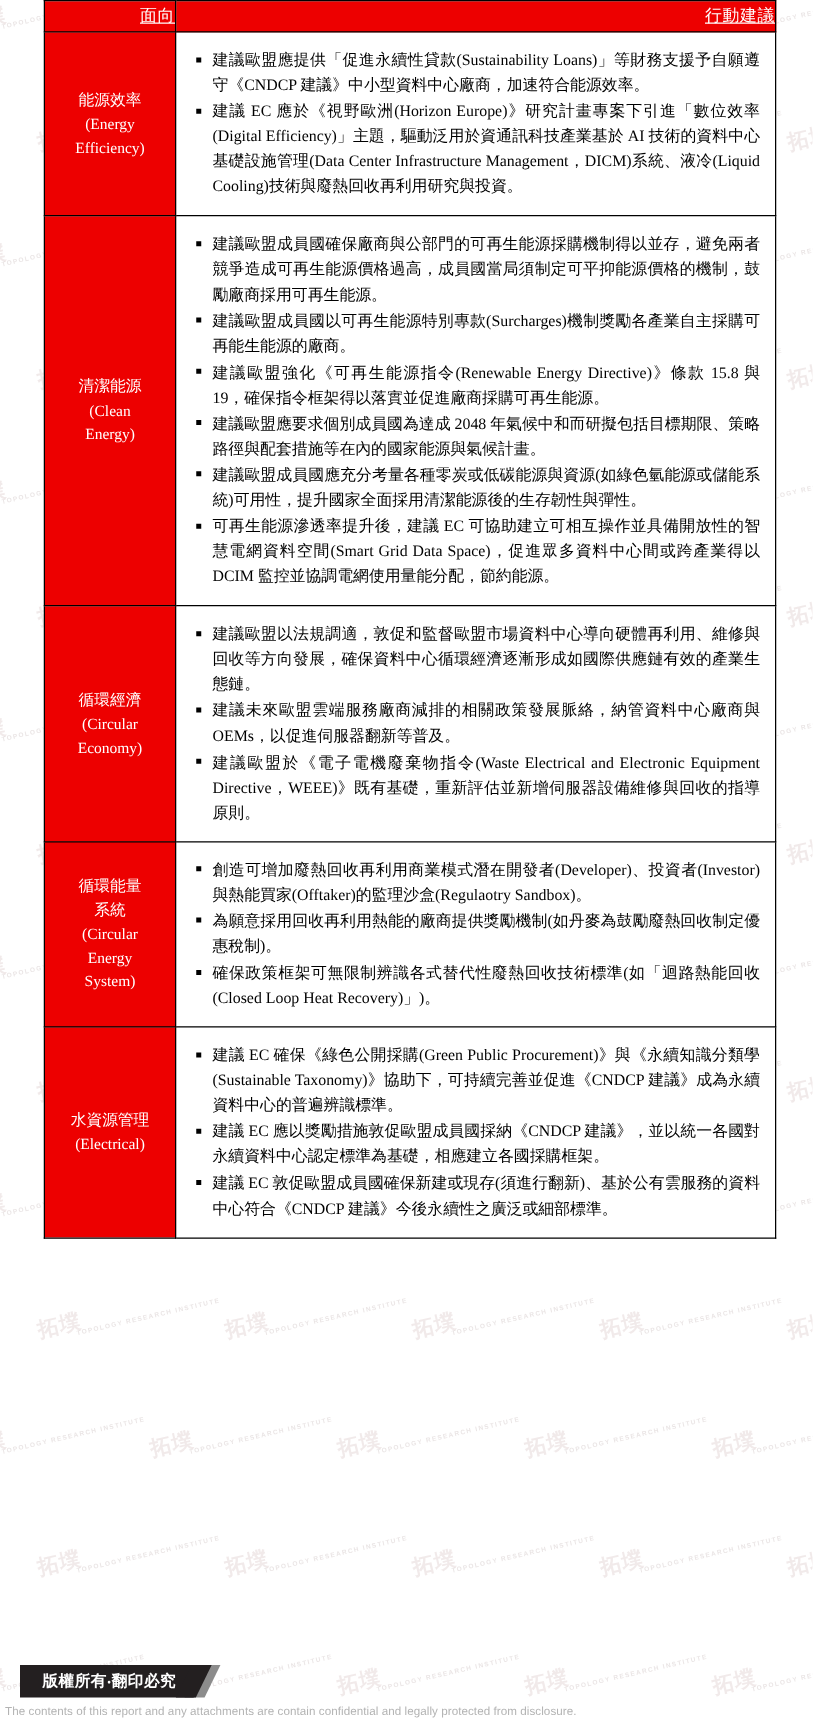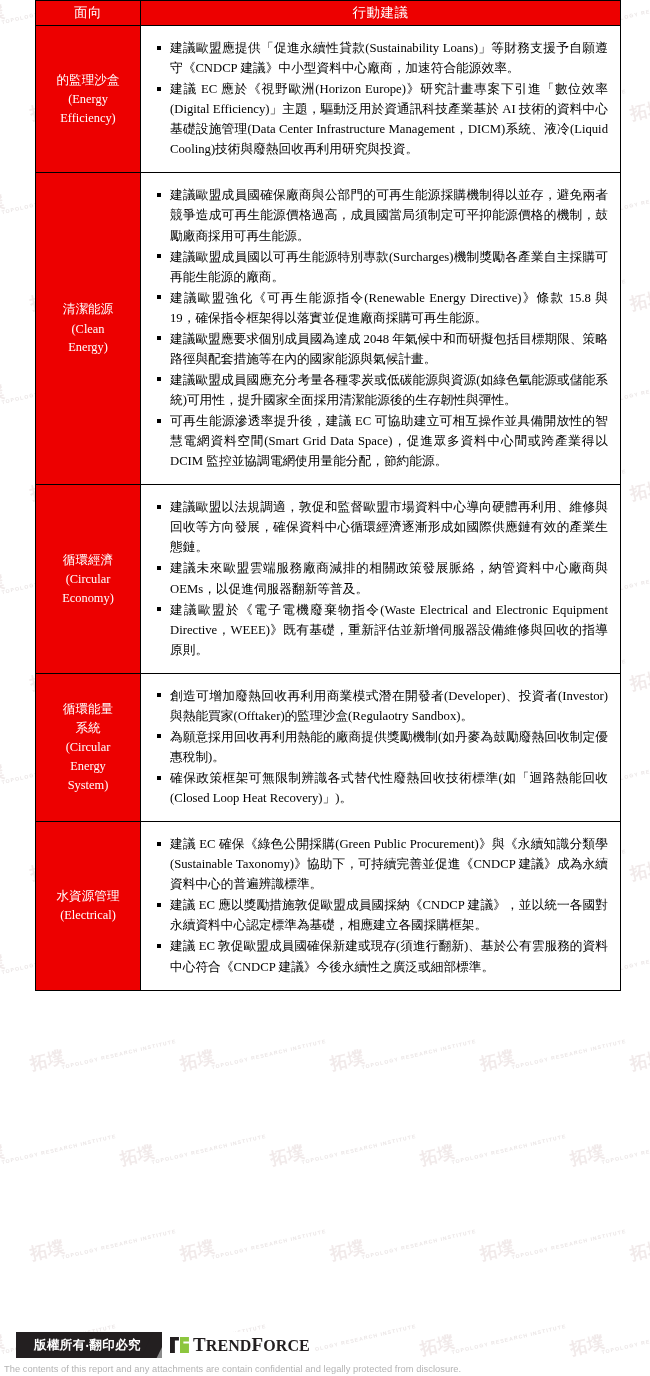--- a/index.html
+++ b/index.html
@@ -73,27 +73,28 @@
     border: 1px solid #000000;
     vertical-align: middle;
     padding: 0;
   }
   col.c-aspect { width: 105px; }
   col.c-actions { width: 480px; }
 
   th.hdr {
     background: #ED0000;
     color: #ffffff;
-    text-align: center;
+    text-align: right;
     font-size: 13.5px;
     font-weight: normal;
     height: 24px;
     line-height: 24px;
     font-family: "Liberation Sans", sans-serif;
     letter-spacing: 0.5px;
+    text-decoration: underline;
   }
 
   td.aspect {
     background: #ED0000;
     color: #ffffff;
     text-align: center;
     font-size: 12.4px;
     line-height: 1.52;
     padding: 2px 3px;
     font-family: "Liberation Serif", "DejaVu Serif", serif;
@@ -397,21 +398,21 @@
       </colgroup>
       <thead>
         <tr>
           <th class="hdr">面向</th>
           <th class="hdr">行動建議</th>
         </tr>
       </thead>
       <tbody id="tbody">
           <tr>
             <td class="aspect">
-              <span class="zh">的監理沙盒</span>
+              <span class="zh">能源效率</span>
               <span class="en">(Energy</span>
               <span class="en">Efficiency)</span>
             </td>
             <td class="actions">
               <ul class="bullets">
                 <li>建議歐盟應提供「促進永續性貸款(Sustainability Loans)」等財務支援予自願遵守《CNDCP 建議》中小型資料中心廠商，加速符合能源效率。</li>
                 <li>建議 EC 應於《視野歐洲(Horizon Europe)》研究計畫專案下引進「數位效率(Digital Efficiency)」主題，驅動泛用於資通訊科技產業基於 AI 技術的資料中心基礎設施管理(Data Center Infrastructure Management，DICM)系統、液冷(Liquid Cooling)技術與廢熱回收再利用研究與投資。</li>
               </ul>
             </td>
           </tr>
@@ -478,26 +479,17 @@
         </tbody>
     </table>
   </div>
 
   <div class="footer">
     <div class="footer-copyright">
       <span>版權所有‧翻印必究</span>
     </div>
     <div class="skew-a"></div>
     <div class="skew-b"></div>
-    <div class="footer-logo">
-      <span class="tf-mark">
-        <span class="blk"></span>
-        <span class="grn"></span>
-      </span>
-      <span class="tf-name">
-        <span class="cap">T</span><span>REND</span><span class="cap">F</span><span>ORCE</span>
-      </span>
-    </div>
   </div>
 
   <div class="disclaimer">The contents of this report and any attachments are contain confidential and legally protected from disclosure.</div>
 
 </div>
 
 </body></html>

